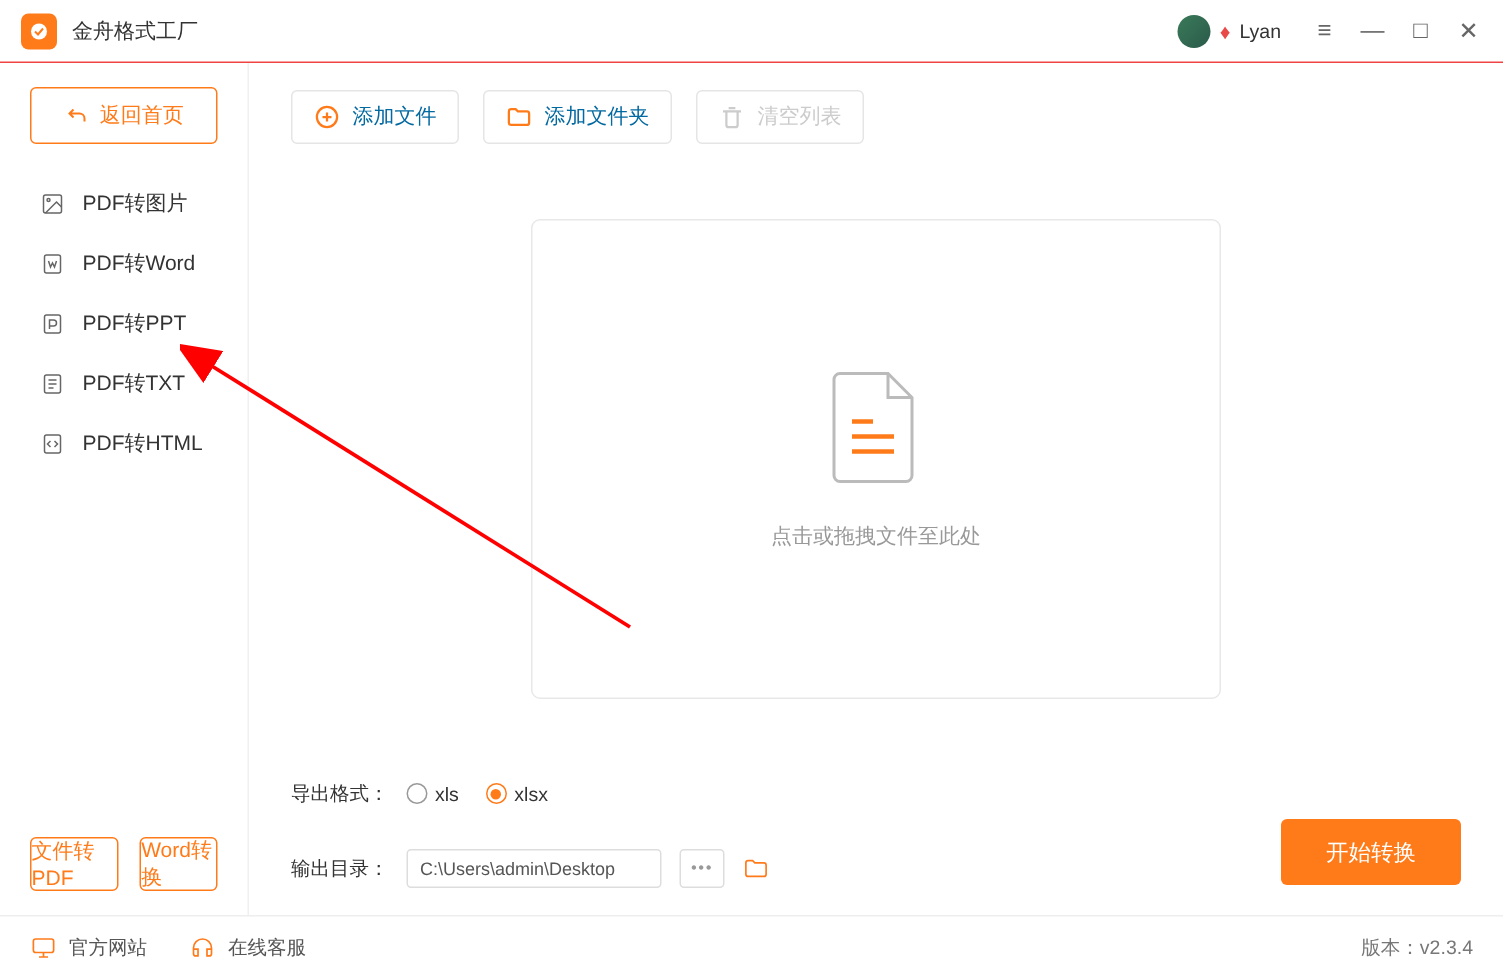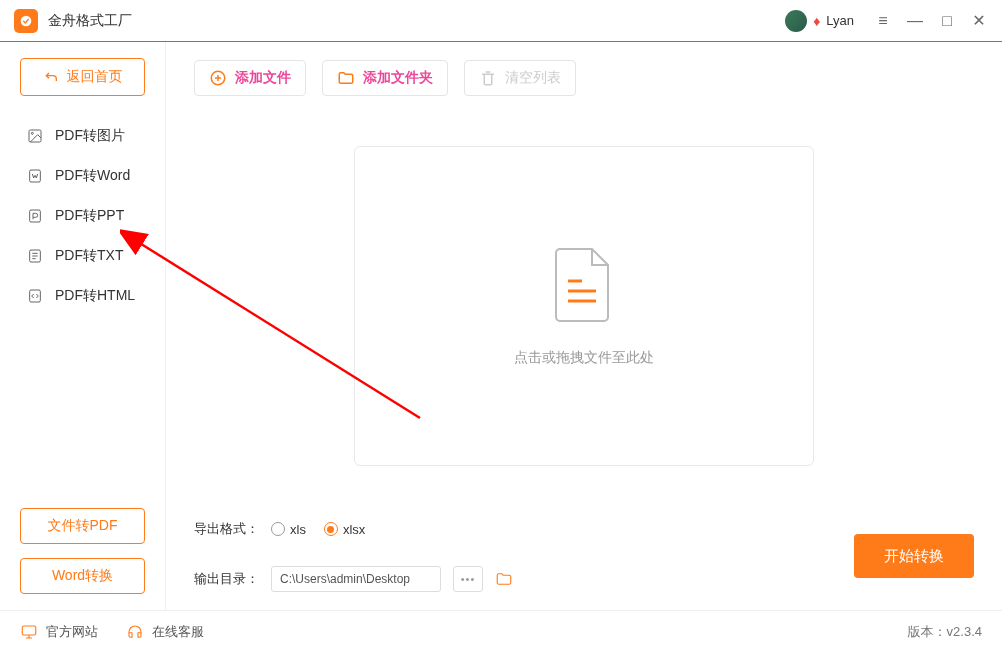--- a/index.html
+++ b/index.html
@@ -19,49 +19,49 @@
     
     .sidebar { width: 166px; display: flex; flex-direction: column; padding: 16px 0; border-right: 1px solid #f0f0f0; }
     .back-btn { margin: 0 20px 20px; height: 38px; border: 1px solid #ff7b1a; border-radius: 4px; display: flex; align-items: center; justify-content: center; gap: 8px; color: #ff7b1a; font-size: 14px; cursor: pointer; background: #fff; }
     .back-btn svg { width: 16px; height: 16px; }
     
     .sidebar-item { height: 40px; display: flex; align-items: center; padding: 0 24px; gap: 12px; font-size: 14px; color: #333; cursor: pointer; border-left: 3px solid transparent; }
     .sidebar-item.active { border-left-color: #ff7b1a; background: #fff6ef; color: #ff7b1a; }
     .sidebar-item.active svg { stroke: #ff7b1a; }
     .sidebar-item svg { width: 16px; height: 16px; stroke: #666; fill: none; stroke-width: 1.5; }
     
-    .sidebar-bottom { margin-top: auto; padding: 0 20px; display: flex; flex-direction: column; gap: 14px; }
+    .sidebar-bottom { margin-top: auto; padding: 0 20px; display: flex; flex-direction: row; gap: 14px; }
     .sidebar-bottom-btn { height: 36px; border: 1px solid #ff7b1a; border-radius: 4px; display: flex; align-items: center; justify-content: center; color: #ff7b1a; font-size: 14px; cursor: pointer; background: #fff; }
     
     .content { flex: 1; padding: 18px 28px; display: flex; flex-direction: column; position: relative; }
     
     .toolbar { display: flex; gap: 16px; }
     .toolbar-btn { height: 36px; padding: 0 14px; border: 1px solid #e5e5e5; border-radius: 4px; display: flex; align-items: center; gap: 8px; font-size: 14px; cursor: pointer; background: #fff; }
-    .toolbar-btn.primary-outline { color: #ec4899; font-weight: bold; }
+    .toolbar-btn.primary-outline { color: #0369a1; }
     .toolbar-btn.primary-outline svg { stroke: #ff7b1a; }
     .toolbar-btn.disabled { color: #ccc; cursor: not-allowed; }
     .toolbar-btn.disabled svg { stroke: #ccc; }
     .toolbar-btn svg { width: 18px; height: 18px; fill: none; stroke-width: 2; }
     
     .dropzone { margin: 50px auto 0; width: 460px; height: 320px; border: 1px solid #e8e8e8; border-radius: 6px; display: flex; flex-direction: column; align-items: center; justify-content: center; gap: 24px; cursor: pointer; }
     .dropzone svg { width: 64px; height: 80px; }
     .dropzone-text { font-size: 14px; color: #999; }
     
     .bottom-panel { margin-top: auto; display: flex; flex-direction: column; gap: 28px; font-size: 13px; color: #333; }
     .option-row { display: flex; align-items: center; gap: 12px; }
     .radio-group { display: flex; gap: 18px; }
     .radio-opt { display: flex; align-items: center; gap: 5px; cursor: pointer; }
     .radio-opt .r { width: 14px; height: 14px; border: 1px solid #999; border-radius: 50%; display: inline-flex; align-items: center; justify-content: center; }
     .radio-opt.selected .r { border-color: #ff7b1a; }
     .radio-opt.selected .r::after { content: ''; width: 7px; height: 7px; background: #ff7b1a; border-radius: 50%; }
     
     .path-input { height: 26px; border: 1px solid #ddd; border-radius: 3px; padding: 0 8px; font-size: 12px; width: 170px; background: #fff; display: inline-flex; align-items: center; color: #555; }
     .path-more { height: 26px; width: 30px; border: 1px solid #ddd; border-radius: 3px; display: inline-flex; align-items: center; justify-content: center; color: #999; cursor: pointer; font-size: 11px; letter-spacing: 1px; }
     
-    .convert-btn { position: absolute; right: 28px; bottom: 32px; width: 120px; height: 44px; background: #ff7b1a; color: #fff; border-radius: 4px; display: flex; align-items: center; justify-content: center; font-size: 15px; cursor: pointer; border: none; }
+    .convert-btn { position: absolute; right: 28px; bottom: 20px; width: 120px; height: 44px; background: #ff7b1a; color: #fff; border-radius: 4px; display: flex; align-items: center; justify-content: center; font-size: 15px; cursor: pointer; border: none; }
     
     .statusbar { height: 42px; border-top: 1px solid #eee; display: flex; align-items: center; padding: 0 20px; font-size: 13px; color: #555; gap: 28px; justify-content: center; }
     .statusbar .link { display: flex; align-items: center; gap: 8px; cursor: pointer; }
     .statusbar .link svg { width: 18px; height: 18px; stroke: #ff7b1a; fill: none; stroke-width: 1.5; }
     .statusbar .version { margin-left: auto; color: #777; }
     
     .arrow-annotation { position: absolute; top: 228px; left: 120px; pointer-events: none; z-index: 100; }
   </style>
 </head>
 <body>

